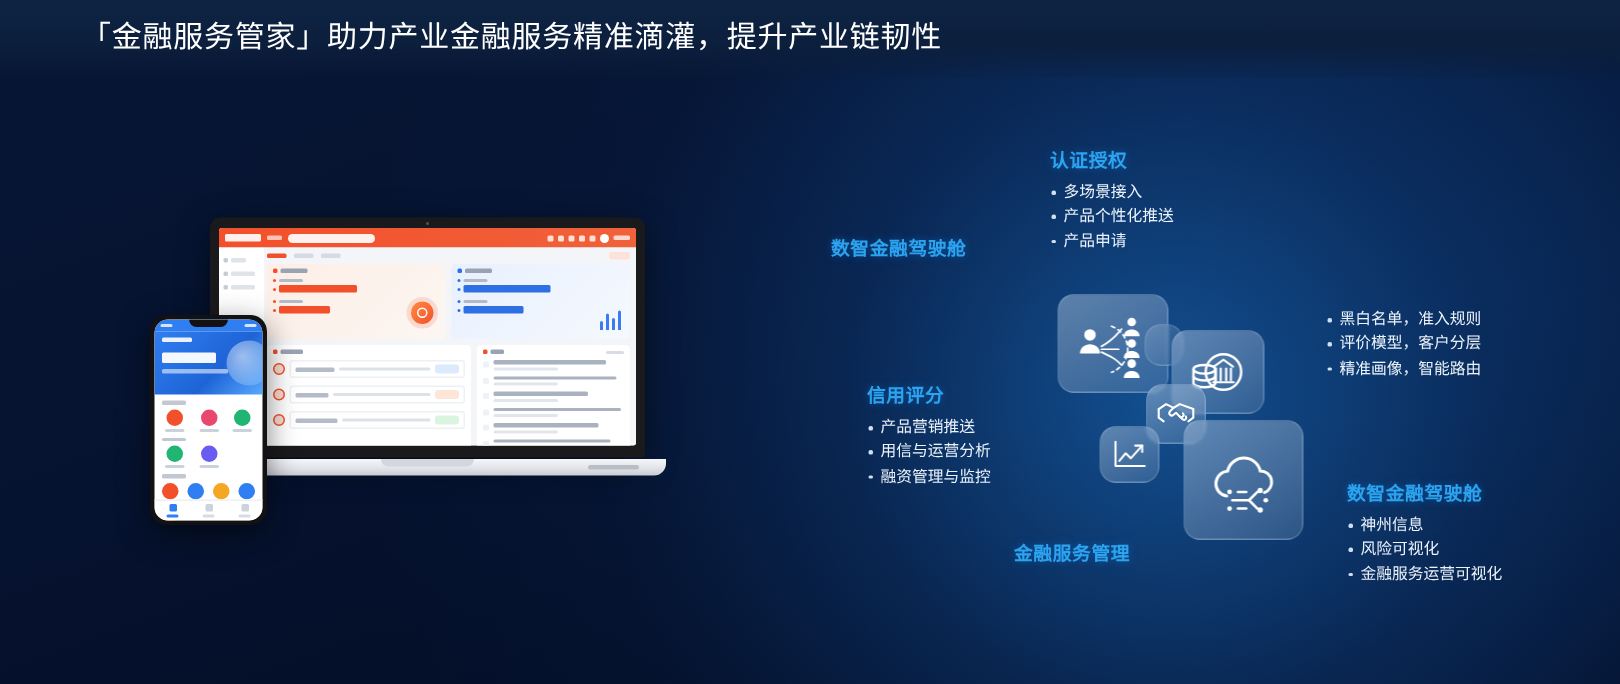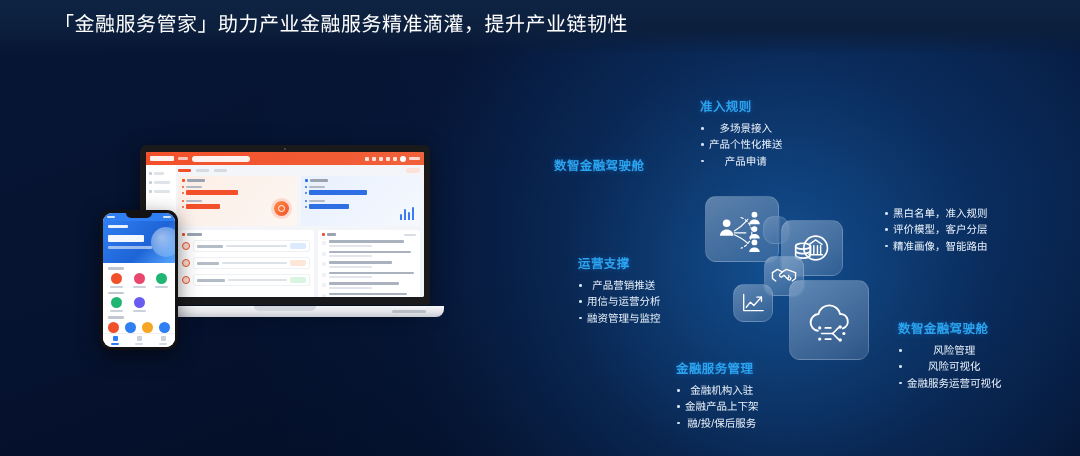--- a/index.html
+++ b/index.html
@@ -186,21 +186,21 @@
   .card-chart2 { left:28px; top:88px;  width:40px; height:38px; }
   .card-cloud  { left:84px; top:84px;  width:80px; height:80px; }
 
   
   .ann { position:absolute; z-index:14; }
   .ann h3 {
     font-size:12.5px; font-weight:bold; color:#2ba3ef; margin-bottom:5px;
     letter-spacing:0.4px; white-space:nowrap;
     text-shadow:0 0 6px rgba(20,120,210,.45);
   }
-  .ann ul { list-style:none;text-align:center; }
+  .ann ul { list-style:none; }
   .ann li {
     font-size:10.5px; color:#eaf2fb; line-height:1.55; white-space:nowrap;
     padding-left:9px; position:relative;
   }
   .ann li::before {
     content:""; position:absolute; left:1px; top:7px;
     width:2.5px; height:2.5px; background:#cfe0f2; border-radius:50%;
   }
   #ann-market   { left:700px; top:96px; }
   #ann-risk     { left:800px; top:110px; }
@@ -609,21 +609,21 @@
             <circle cx="40" cy="30" r="1.9"></circle>
               <circle cx="40" cy="44" r="1.9"></circle>
             <circle cx="44" cy="37" r="1.7"></circle>
           </g>
         </svg>
       </span>
     </div>
   </div>
 
   <div class="ann" id="ann-market">
-    <h3>准入规则</h3>
+    <h3>认证授权</h3>
     <ul>
       <li>多场景接入</li>
       <li>产品个性化推送</li>
       <li>产品申请</li>
     </ul>
   </div>
 
 
   <div class="ann" id="ann-flow">
     <h3>数智金融驾驶舱</h3>
@@ -631,39 +631,34 @@
 
   <div class="ann" id="ann-quota">
     <ul>
       <li>黑白名单，准入规则</li>
       <li>评价模型，客户分层</li>
       <li>精准画像，智能路由</li>
     </ul>
   </div>
 
   <div class="ann" id="ann-oper">
-    <h3>运营支撑</h3>
+    <h3>信用评分</h3>
     <ul>
       <li>产品营销推送</li>
       <li>用信与运营分析</li>
       <li>融资管理与监控</li>
     </ul>
   </div>
 
   <div class="ann" id="ann-cockpit">
     <h3>数智金融驾驶舱</h3>
     <ul>
-      <li>风险管理</li>
+      <li>神州信息</li>
       <li>风险可视化</li>
       <li>金融服务运营可视化</li>
     </ul>
   </div>
 
   <div class="ann" id="ann-finsvc">
     <h3>金融服务管理</h3>
-    <ul>
-      <li>金融机构入驻</li>
-      <li>金融产品上下架</li>
-      <li>融/投/保后服务</li>
-    </ul>
   </div>
 
 </div>
 
 </body></html>

